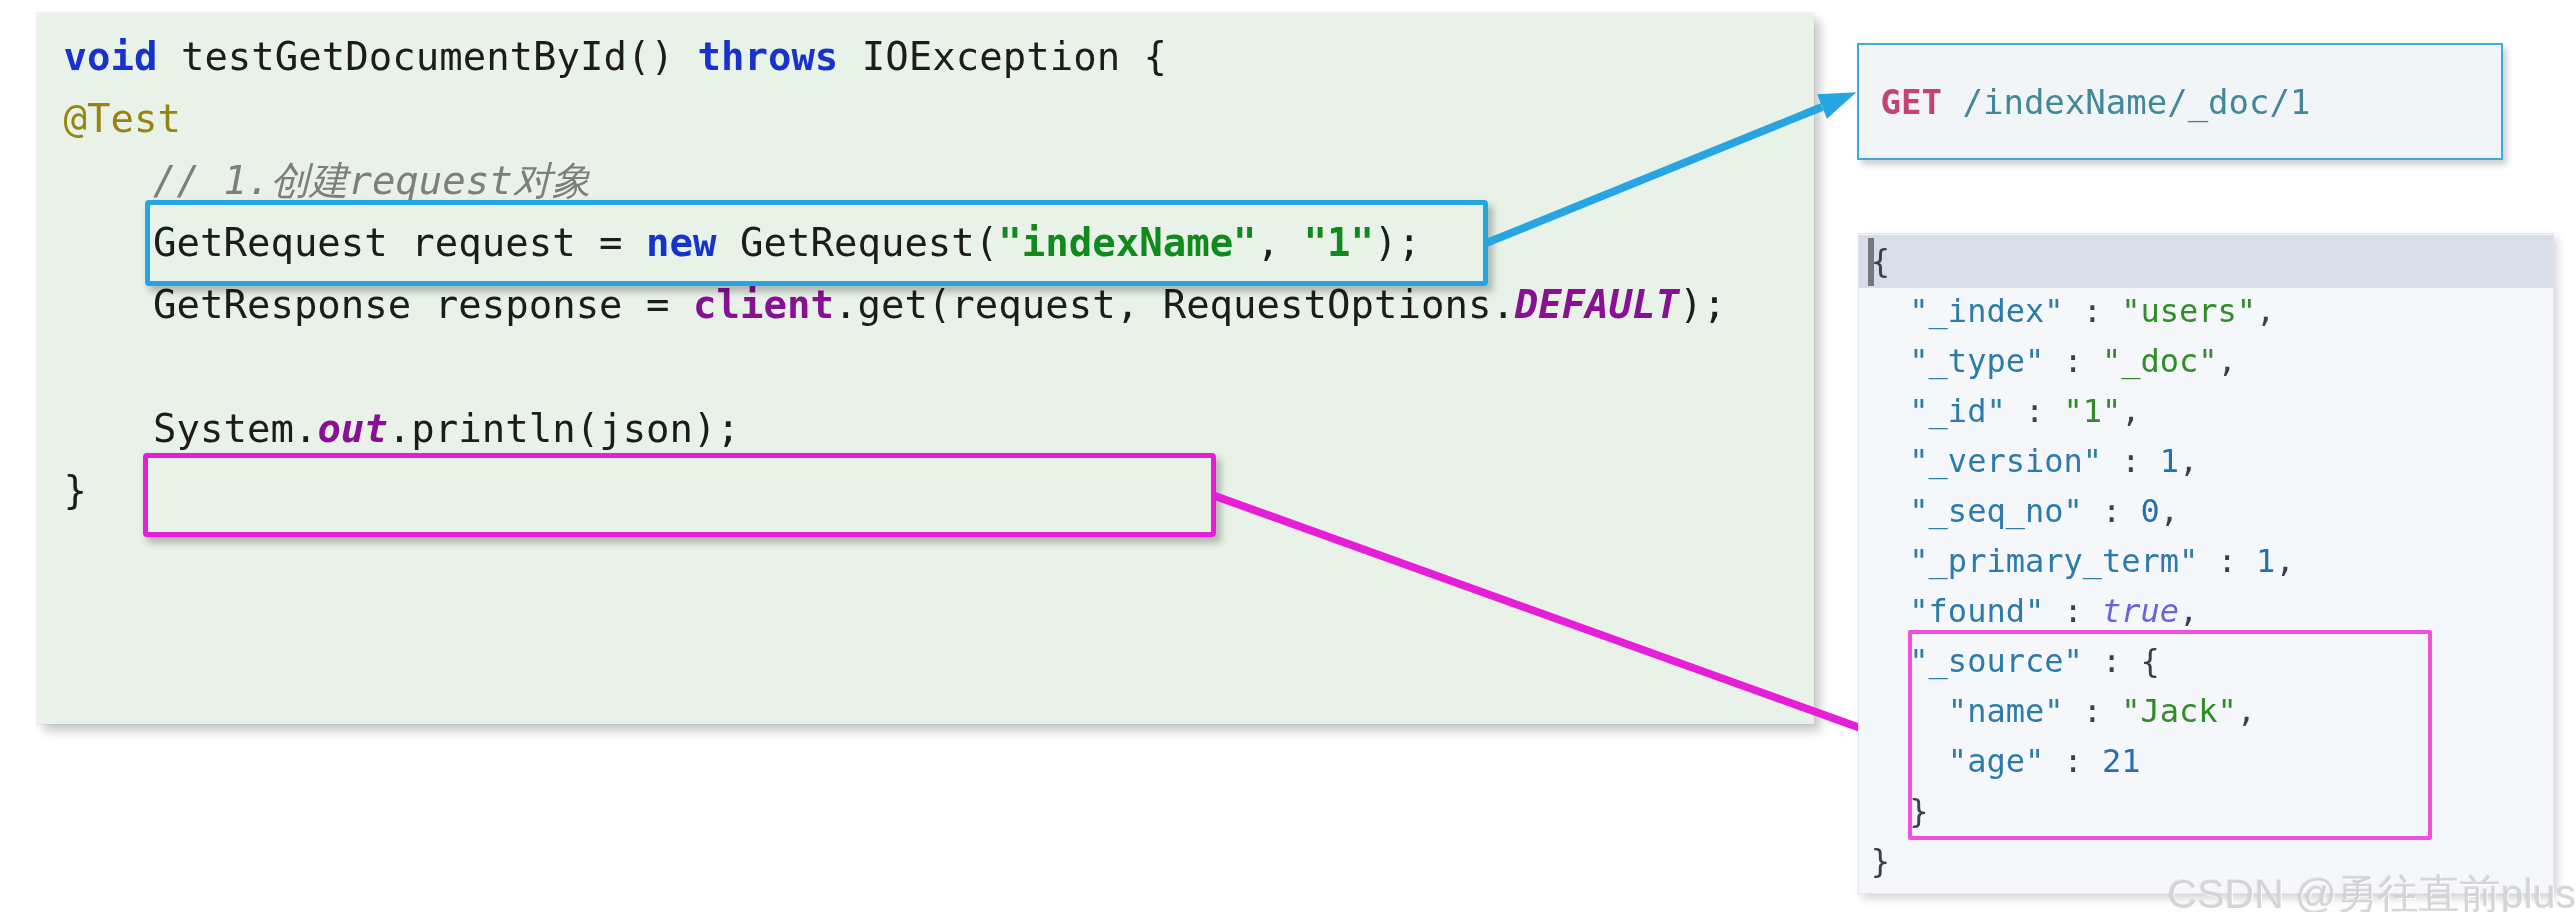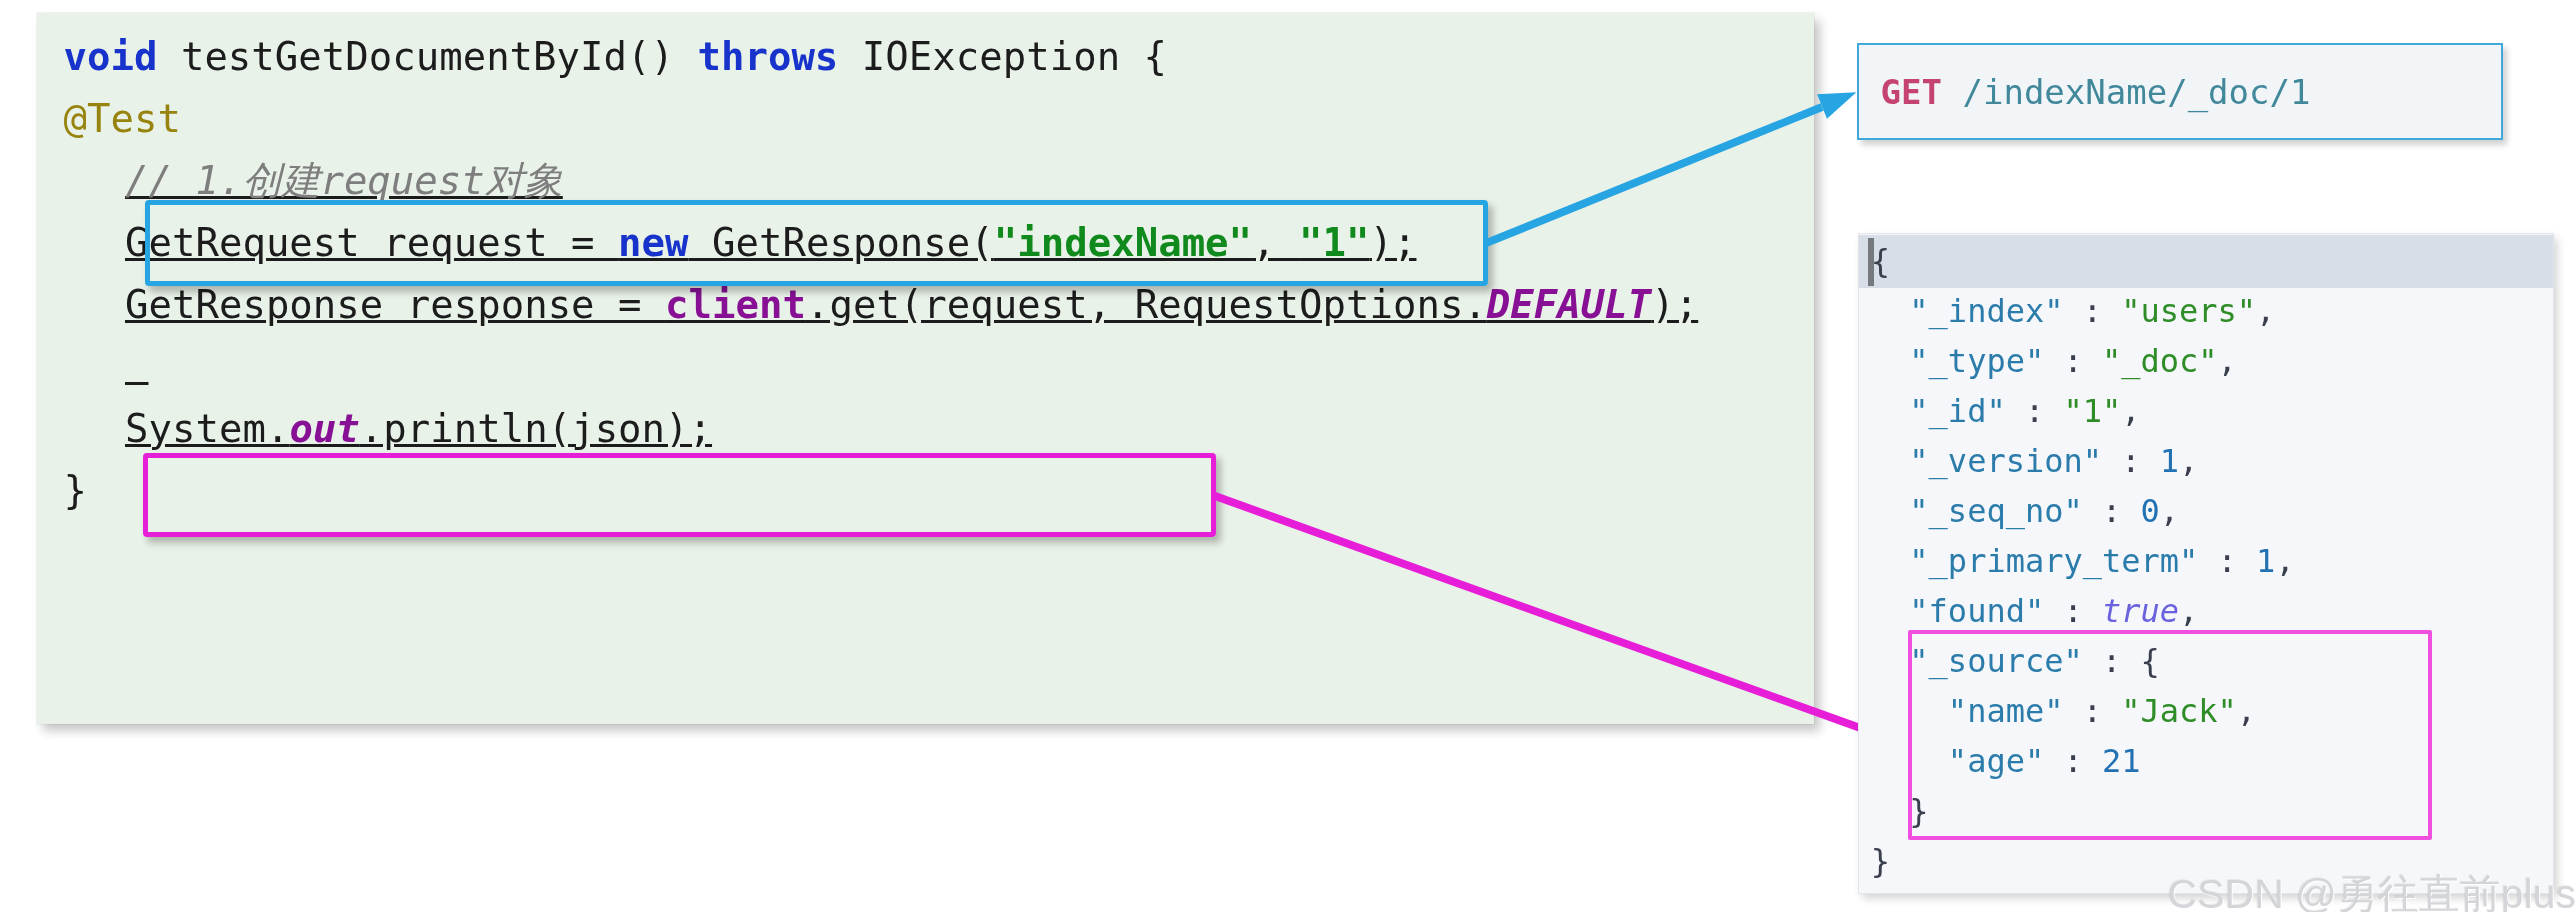--- a/index.html
+++ b/index.html
@@ -8,42 +8,42 @@
   .stage{position:absolute;inset:0;}
 
   
   .code-block{
     position:absolute;left:37px;top:12.8px;width:1777px;height:711px;
     background:var(--code_bg);box-sizing:border-box;padding-top:12.8px;
     box-shadow:0 0 0 1px rgba(0,0,0,0.04), 5.9px 6.9px 9.8px rgba(0,0,0,0.22);
   }
   .code-line{height:62px;line-height:62px;font-size:39px;white-space:pre;color:var(--plain);}
   .ind0{padding-left:26.5px;}
-  .ind1{padding-left:88px;text-decoration:underline;}
+  .ind1{padding-left:116px;}
 
   .tk-pl{color:var(--plain);}
   .tk-kw{color:var(--kw);font-weight:bold;}
   .tk-str{color:var(--str);font-weight:bold;}
   .tk-ann{color:var(--ann);}
   .tk-cmt{color:var(--cmt);font-style:italic;}
   .tk-fld{color:var(--fld);font-weight:bold;}
   .tk-fldi{color:var(--fld);font-weight:bold;font-style:italic;}
 
   
   .hl-box{position:absolute;box-sizing:border-box;border-radius:3.9px;
           box-shadow:4.9px 5.9px 7.9px rgba(0,0,0,0.25);}
   .hl-blue{left:145px;top:200px;width:1343px;height:86px;border:5.9px solid var(--cyan);}
   .hl-magenta{left:143px;top:453px;width:1073px;height:84px;border:5.9px solid var(--magenta);}
 
   
   .arrows{position:absolute;left:0;top:0;width:2576px;height:913px;pointer-events:none;}
 
   
   .get-box{
-    position:absolute;left:1857px;top:43px;width:646px;height:97px;box-sizing:border-box;
+    position:absolute;left:1857px;top:43px;width:646px;height:117px;box-sizing:border-box;
     background:var(--get_bg);border:2.9px solid var(--get_border);
     box-shadow:3.9px 4.9px 5.9px rgba(0,0,0,0.18);
     display:flex;align-items:center;padding-left:21.6px;font-size:34px;white-space:pre;
   }
   .get-method{color:var(--method);font-weight:bold;}
   .get-path{color:var(--path);}
 
   
   .json-panel{
     position:absolute;left:1858px;top:233px;width:696px;height:661px;box-sizing:border-box;
@@ -76,21 +76,21 @@
 </style>
 </head>
 <body>
 
 <div class="stage">
 
   <div class="code-block" id="code-lines">
       <div class="code-line ind0"><span class="tk-kw">void</span><span class="tk-pl"> testGetDocumentById() </span><span class="tk-kw">throws</span><span class="tk-pl"> IOException {</span></div>
       <div class="code-line ind0"><span class="tk-ann">@Test</span></div>
       <div class="code-line ind1"><span class="tk-cmt">// 1.创建request对象</span></div>
-      <div class="code-line ind1"><span class="tk-pl">GetRequest request = </span><span class="tk-kw">new</span><span class="tk-pl"> GetResponse(</span><span class="tk-str">"indexName"</span><span class="tk-pl">, </span><span class="tk-str">"1"</span><span class="tk-pl">);</span></div>
+      <div class="code-line ind1"><span class="tk-pl">GetRequest request = </span><span class="tk-kw">new</span><span class="tk-pl"> GetRequest(</span><span class="tk-str">"indexName"</span><span class="tk-pl">, </span><span class="tk-str">"1"</span><span class="tk-pl">);</span></div>
       <div class="code-line ind1"><span class="tk-pl">GetResponse response = </span><span class="tk-fld">client</span><span class="tk-pl">.get(request, RequestOptions.</span><span class="tk-fldi">DEFAULT</span><span class="tk-pl">);</span></div>
       <div class="code-line ind1">&nbsp;</div>
       <div class="code-line ind1"><span class="tk-pl">System.</span><span class="tk-fldi">out</span><span class="tk-pl">.println(json);</span></div>
       <div class="code-line ind0"><span class="tk-pl">}</span></div>
     </div>
 
   <div class="hl-box hl-blue"></div>
   <div class="hl-box hl-magenta"></div>
 
   <svg class="arrows" viewBox="0 0 2624 930">

